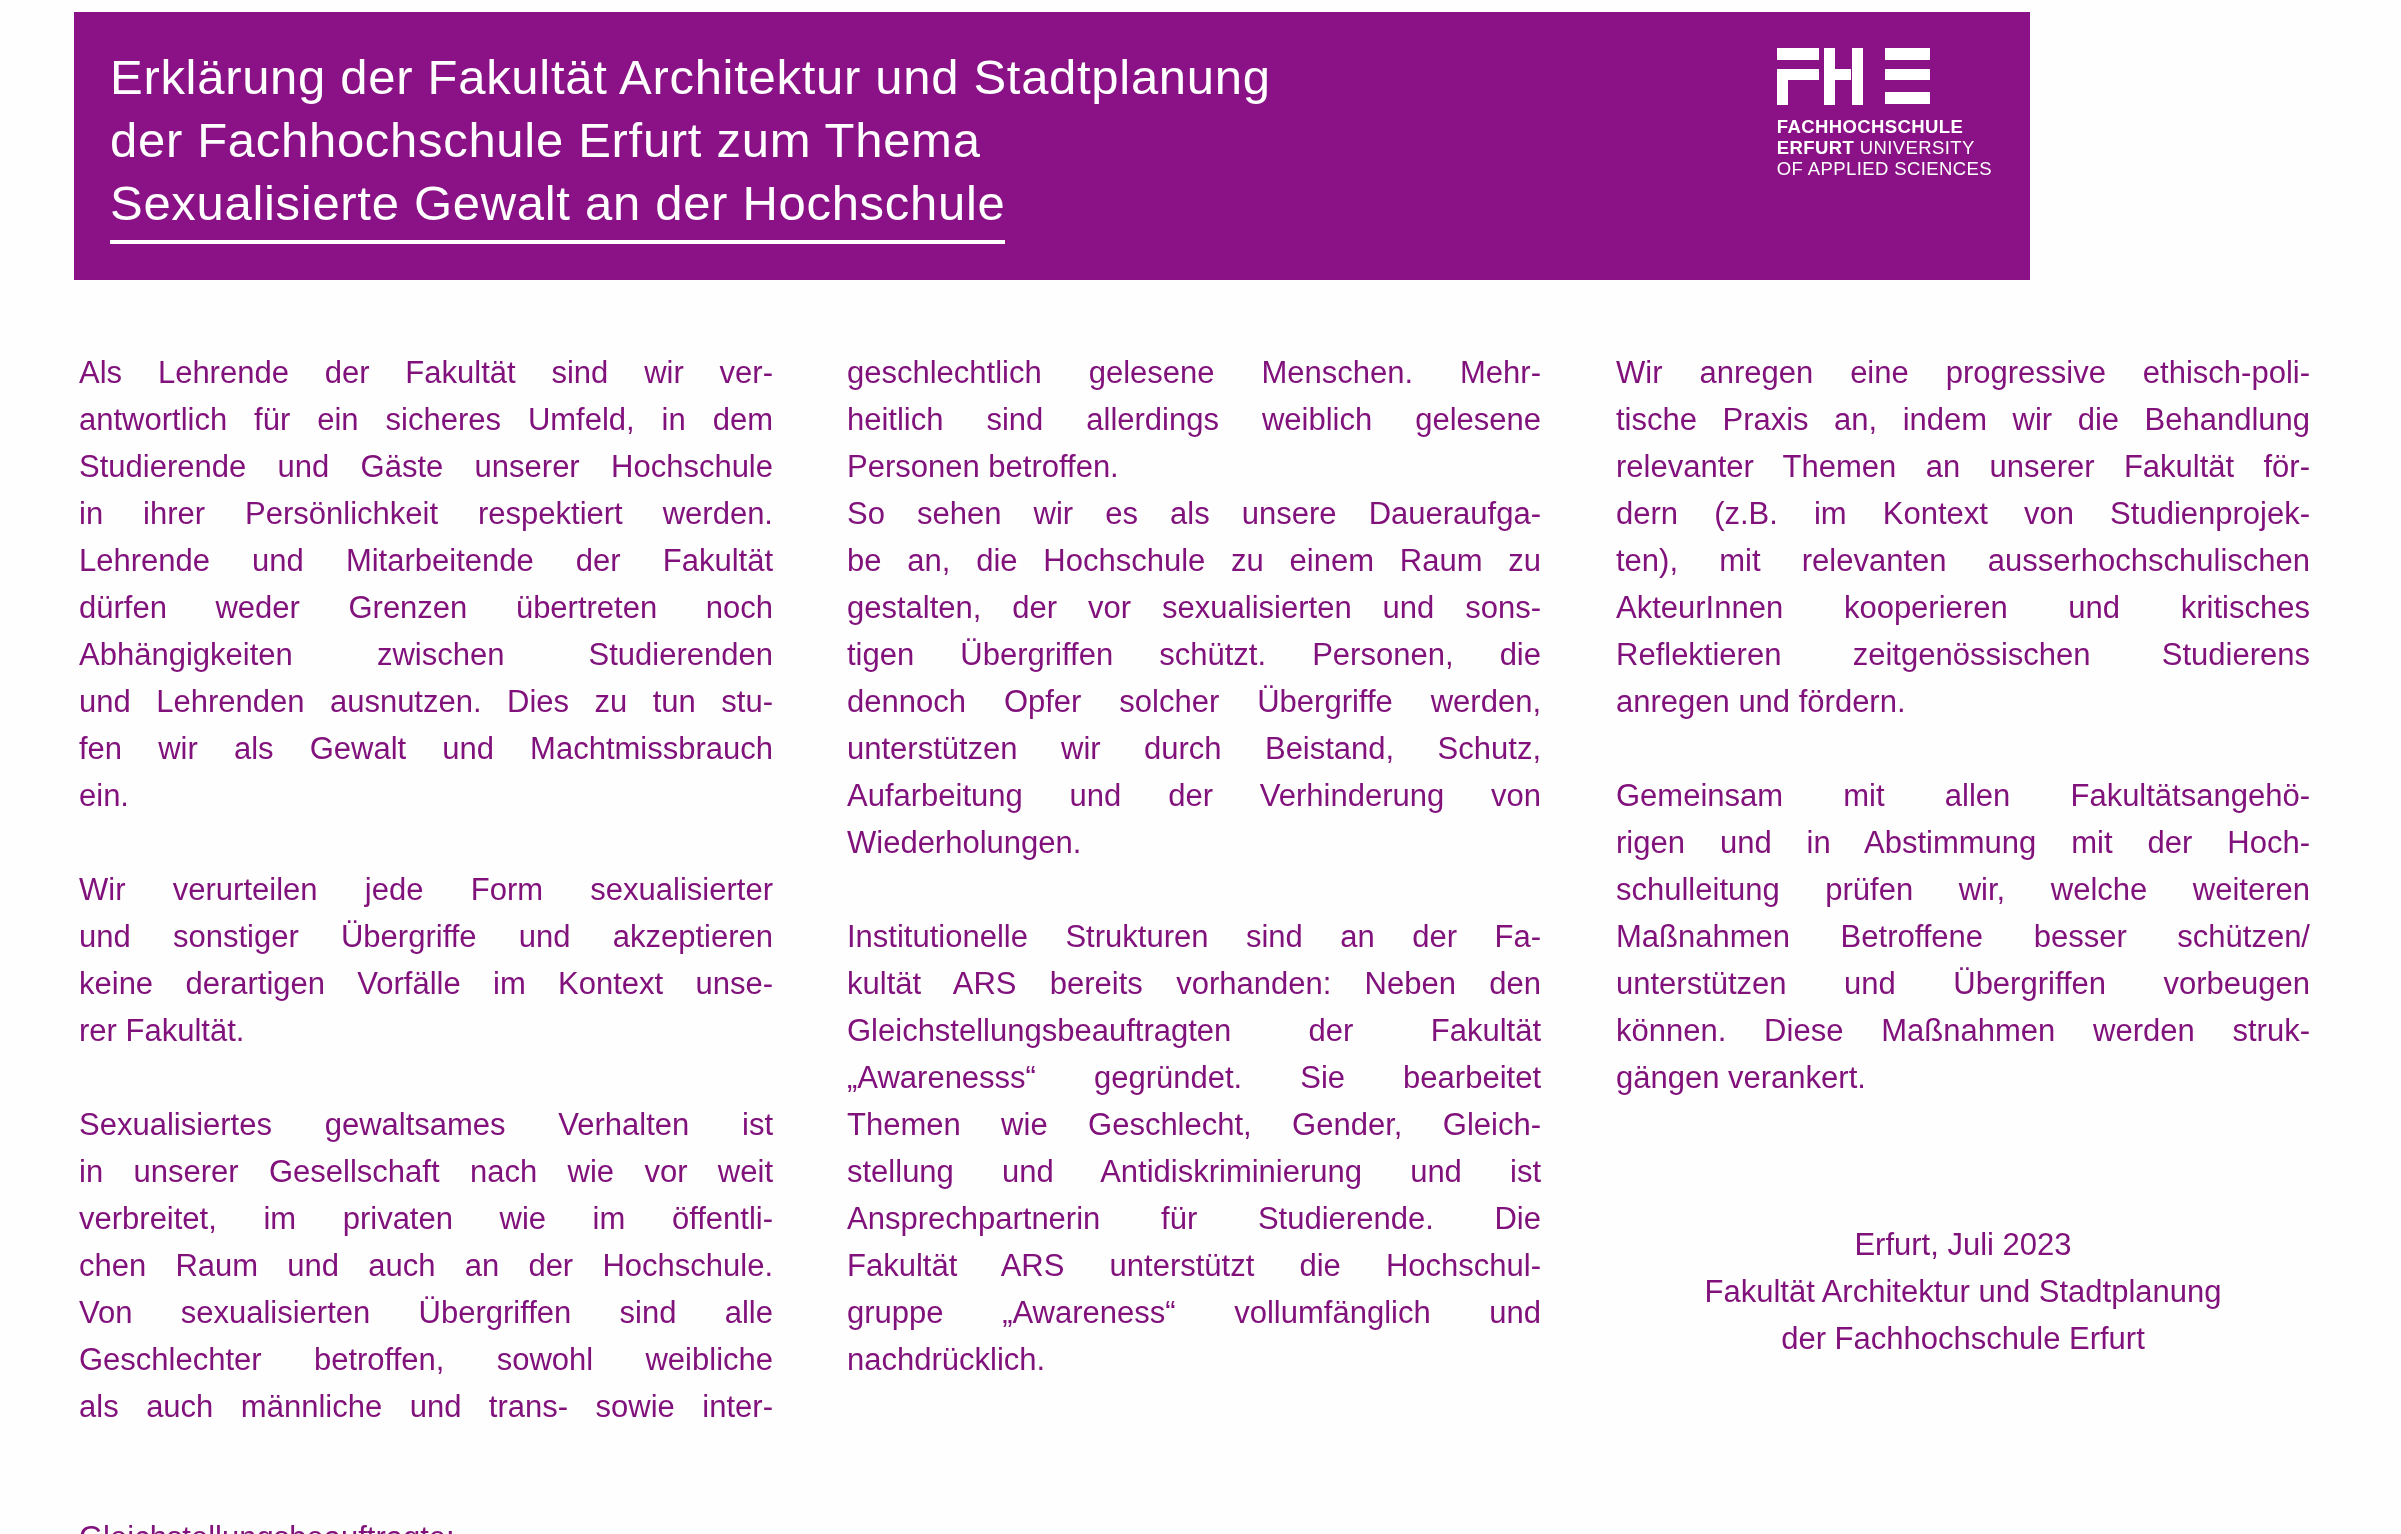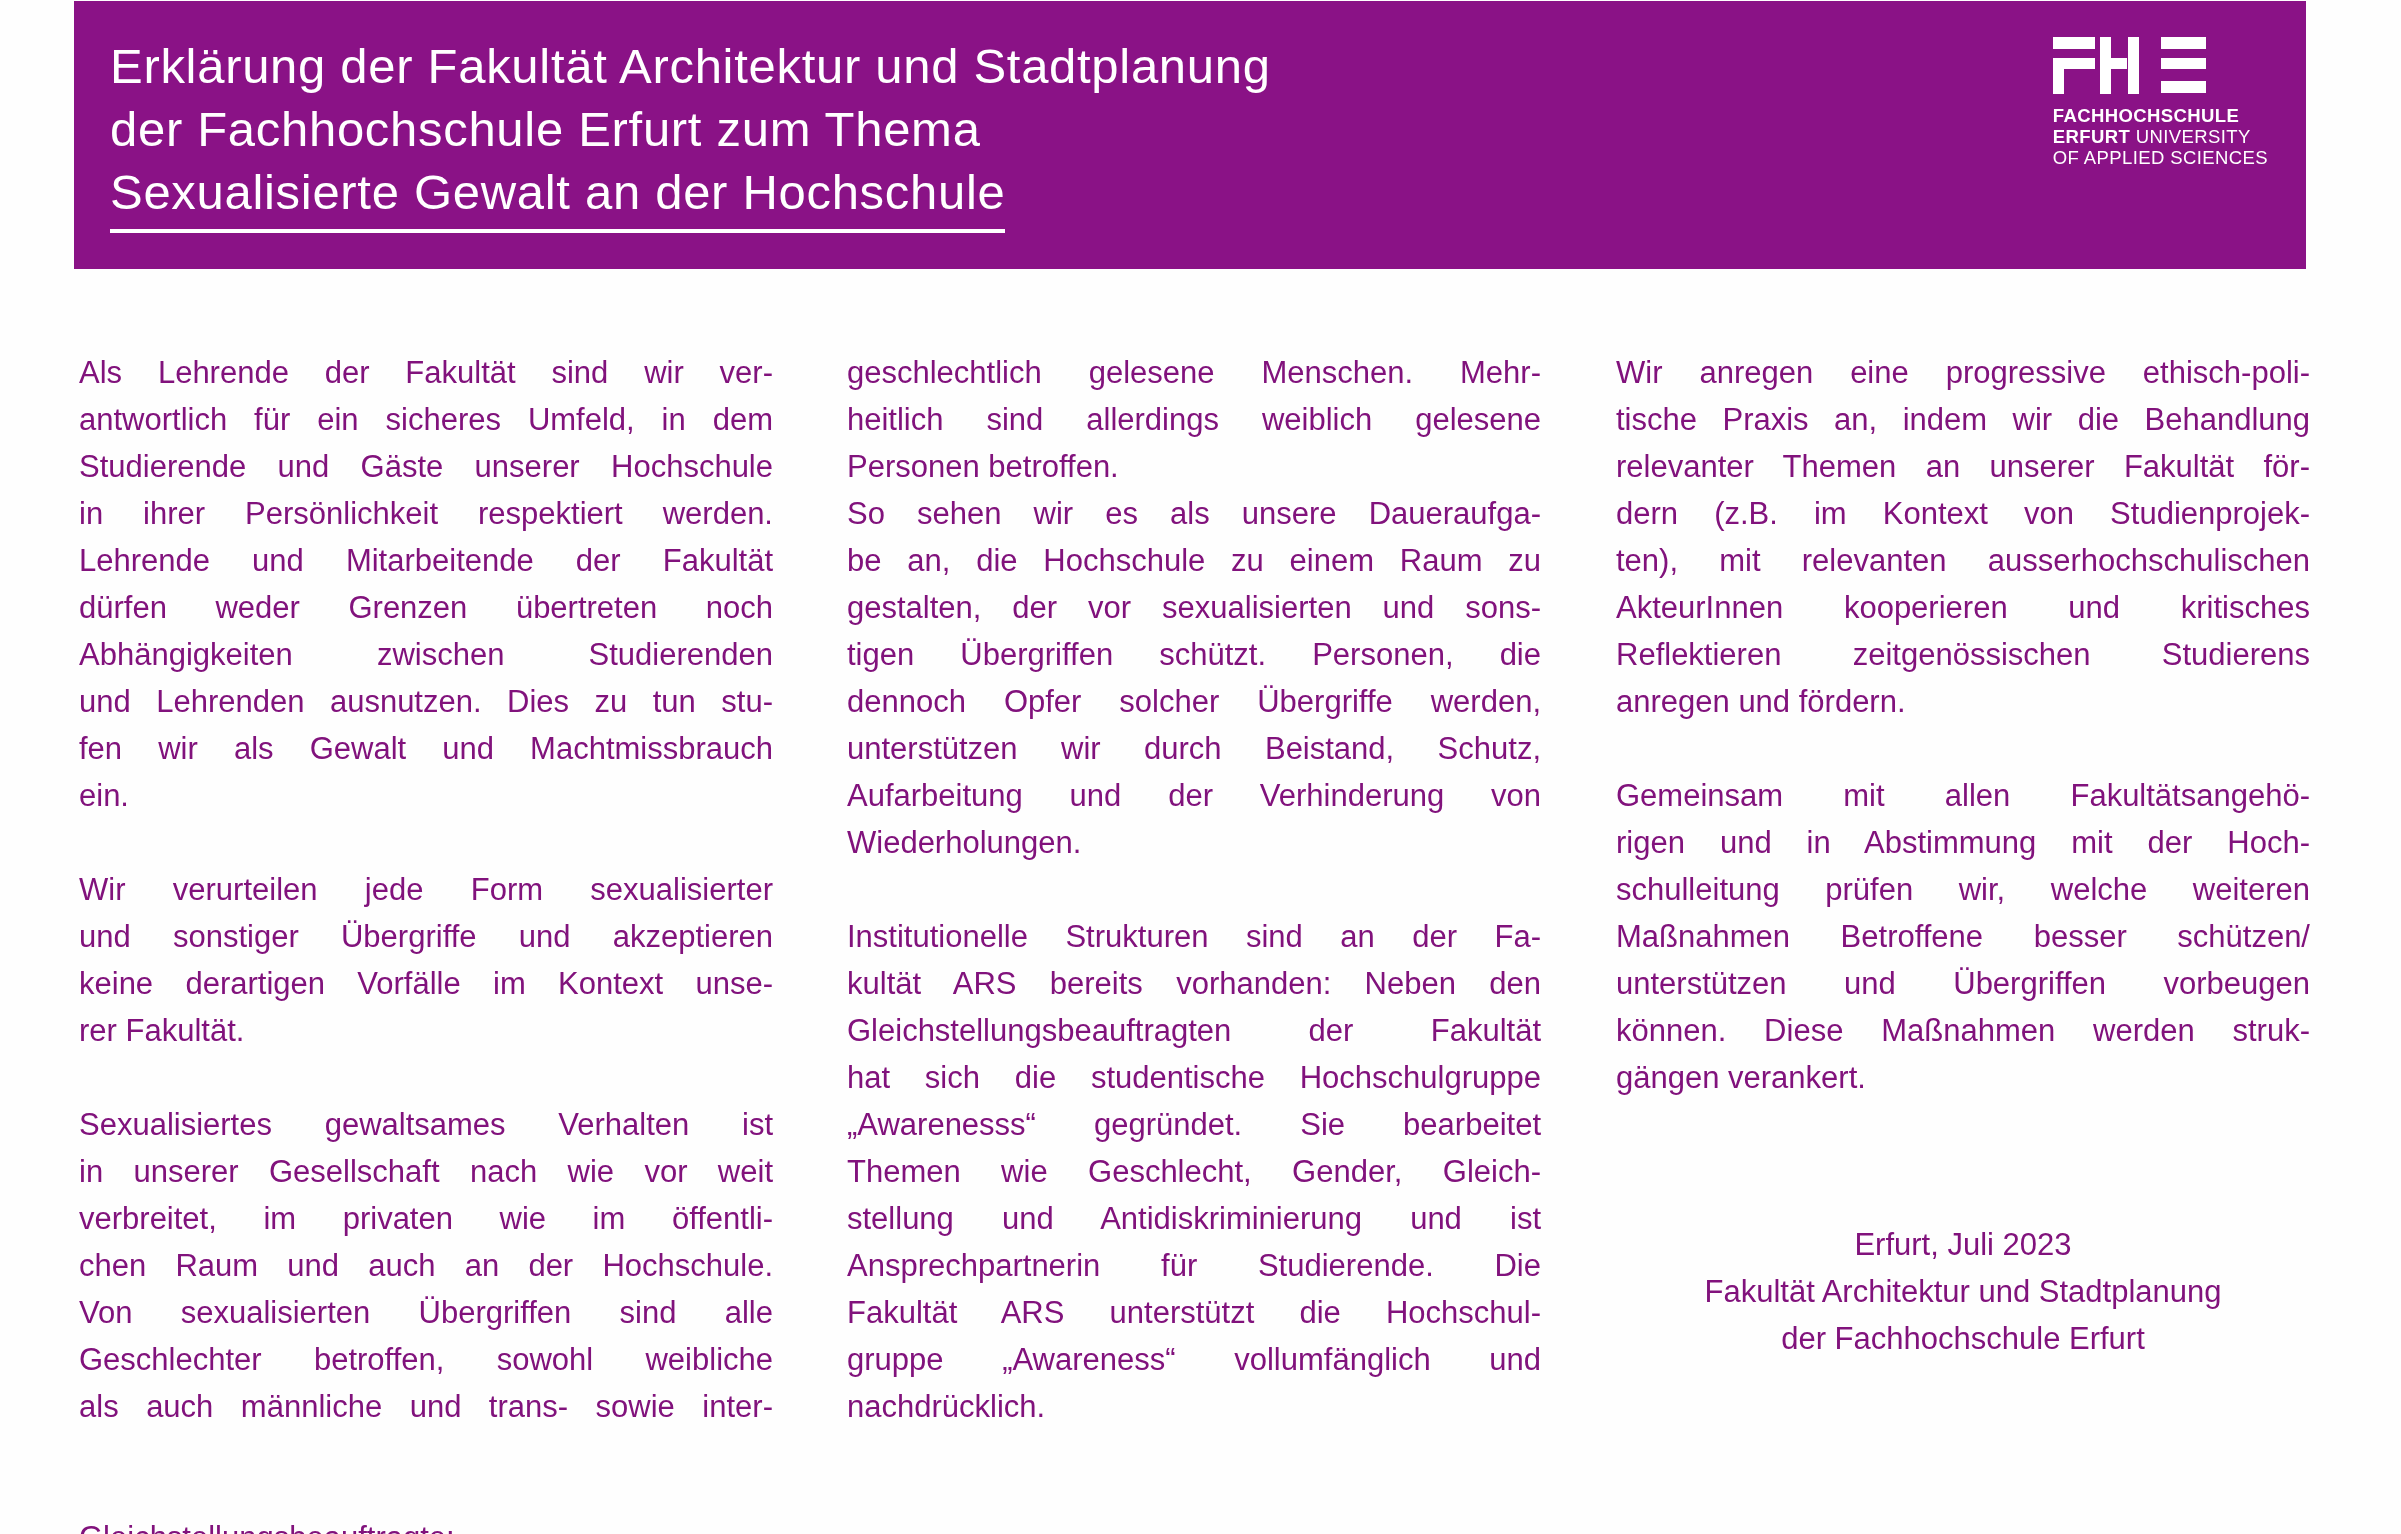--- a/index.html
+++ b/index.html
@@ -5,22 +5,22 @@
   html,body{margin:0;padding:0;background:#e8e8e8;}
   .page{
     position:relative;
     width:2401px;height:1535px;
     background:var(--page-bg,#fefefe);
     overflow:hidden;
     font-family:"Liberation Sans", sans-serif;
   }
   
   .banner{
-    position:absolute;left:74px;top:1px;
-    width:2232px;height:268px;
+    position:absolute;left:74px;top:12px;
+    width:1956px;height:268px;
     background:var(--banner,#8A1286);
   }
   .title-block{
     position:absolute;left:36px;top:34px;
     color:var(--banner-text,#fff);
     font-size:49px;line-height:63px;
     letter-spacing:0.7px;white-space:nowrap;
   }
   .title-line .u{
     display:inline-block;
@@ -146,21 +146,20 @@
           <div class="ln j">dennoch Opfer solcher Übergriffe werden,</div>
           <div class="ln j">unterstützen wir durch Beistand, Schutz,</div>
           <div class="ln j">Aufarbeitung und der Verhinderung von</div>
           <div class="ln">Wiederholungen.</div>
         </div>
         <div class="gap"></div>
         <div class="para">
           <div class="ln j">Institutionelle Strukturen sind an der Fa-</div>
           <div class="ln j">kultät ARS bereits vorhanden: Neben den</div>
           <div class="ln j">Gleichstellungsbeauftragten der Fakultät</div>
-          <div class="ln j">hat sich die studentische Hochschulgruppe</div>
           <div class="ln j">„Awarenesss“ gegründet. Sie bearbeitet</div>
           <div class="ln j">Themen wie Geschlecht, Gender, Gleich-</div>
           <div class="ln j">stellung und Antidiskriminierung und ist</div>
           <div class="ln j">Ansprechpartnerin für Studierende. Die</div>
           <div class="ln j">Fakultät ARS unterstützt die Hochschul-</div>
           <div class="ln j">gruppe „Awareness“ vollumfänglich und</div>
           <div class="ln">nachdrücklich.</div>
         </div>
       </section>
     <section class="col" style="left:1616px">

